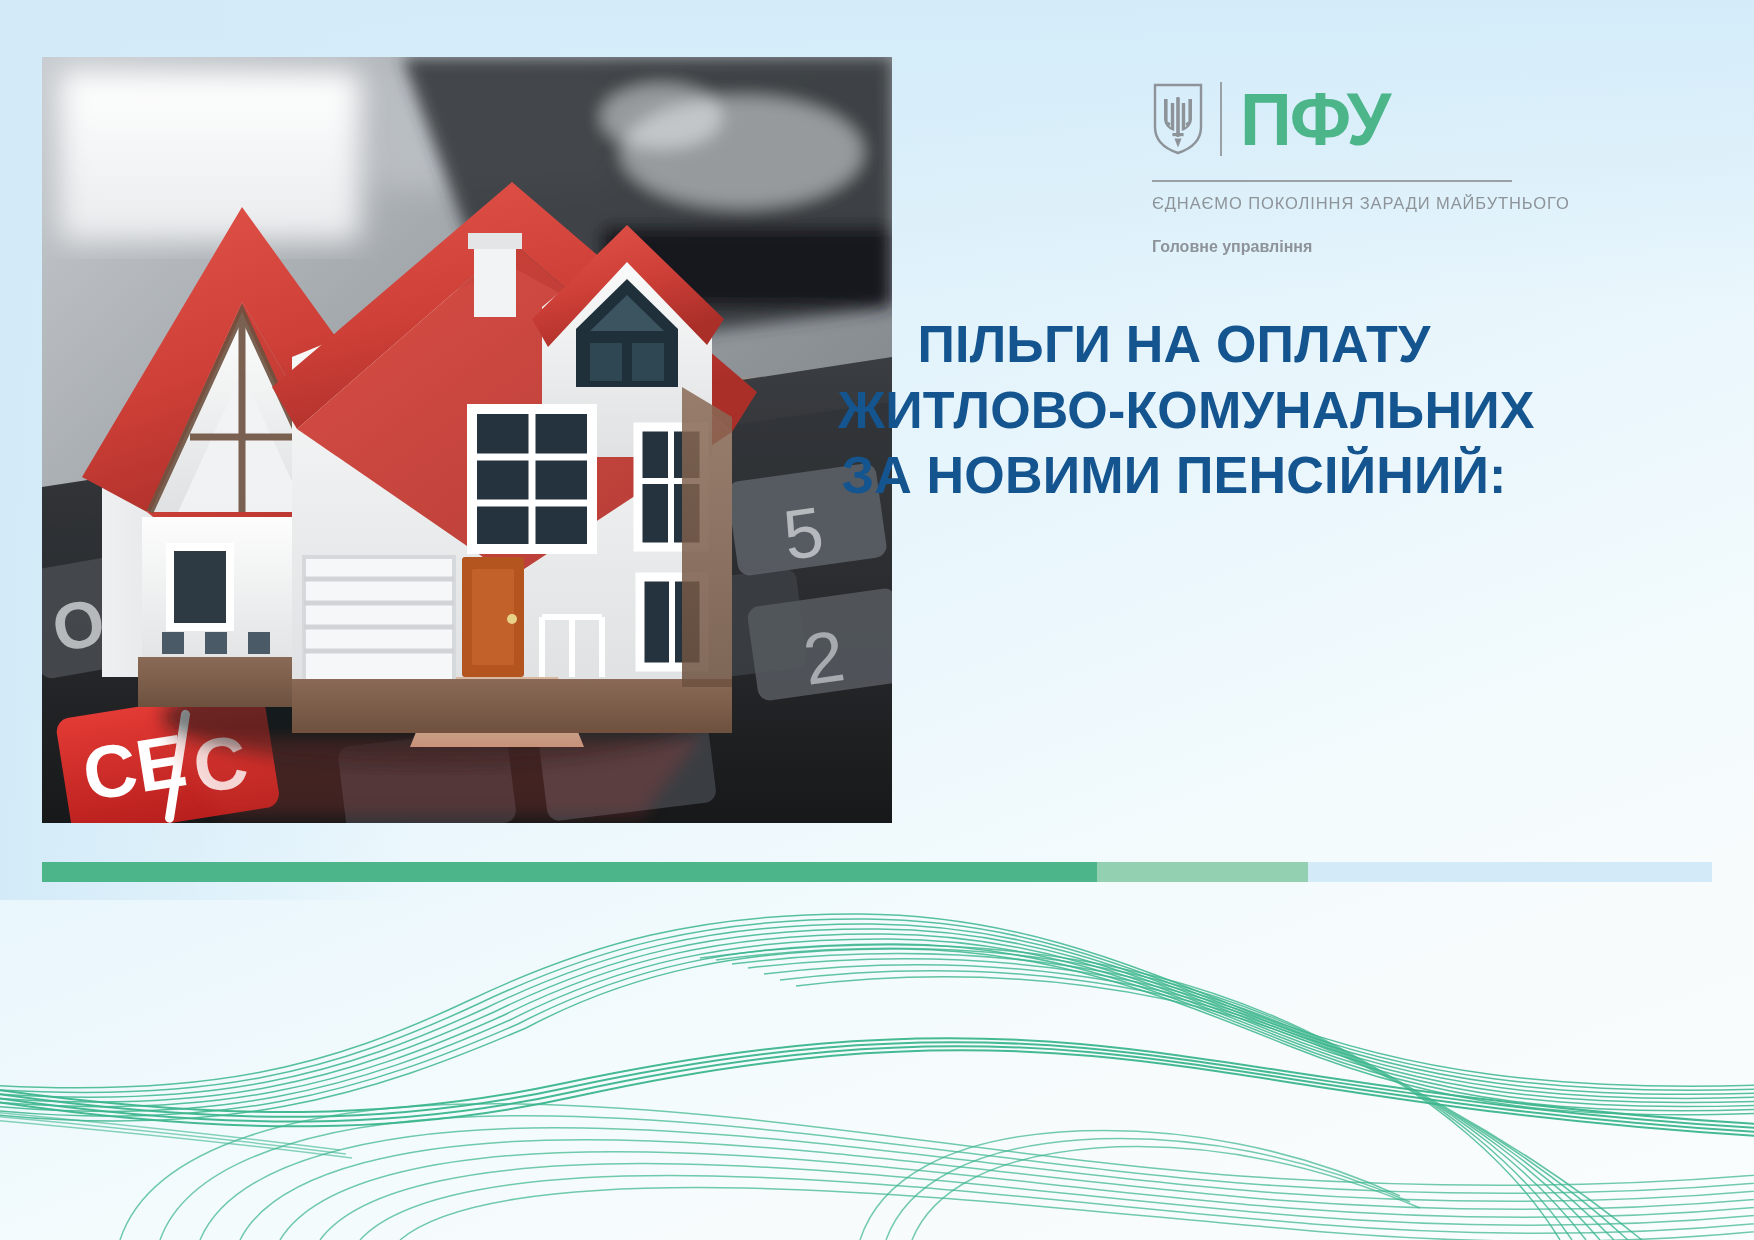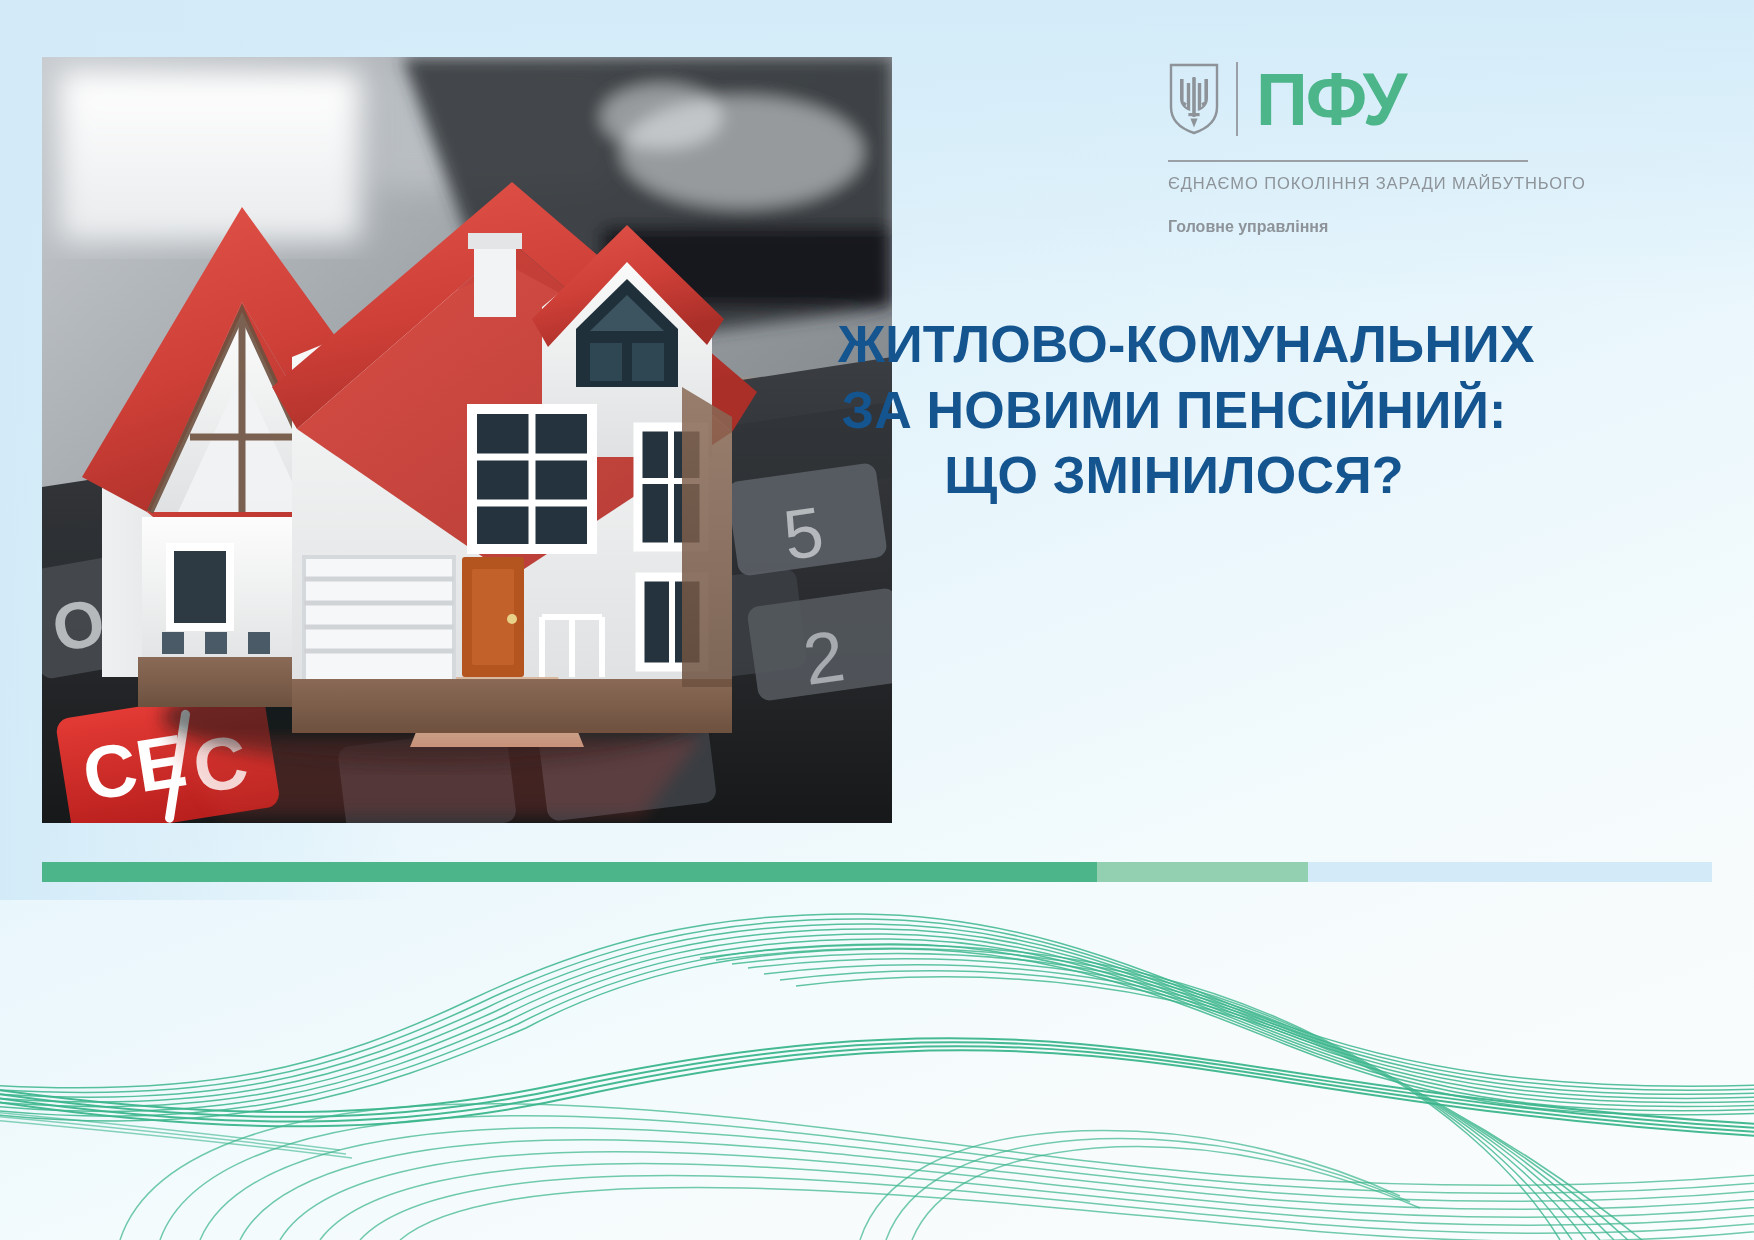--- a/index.html
+++ b/index.html
@@ -49,23 +49,22 @@
     height: 766px;
     overflow: hidden;
     background: #8d9196;
   }
   .photo-svg { display:block; width:100%; height:100%; }
 
   
   .brand {
     position: absolute;
     left: 1152px;
-    top: 56px;
+    top: 76px;
     width: 400px;
-    margin-left: 16px;
   }
   .brand-logo-row {
     display: flex;
     align-items: center;
     gap: 0px;
     height: 86px;
   }
   .trident-box {
     width: 52px; height: 72px;
     flex: 0 0 auto;
@@ -397,23 +396,23 @@
     <div class="brand-rule"></div>
 
     <div class="brand-slogan">ЄДНАЄМО ПОКОЛІННЯ ЗАРАДИ МАЙБУТНЬОГО</div>
 
     <div class="brand-dept">
       <div>Головне  управління</div>
     </div>
   </div>
 
   <h1 class="headline">
+    <span class="hl-line">ПІЛЬГИ НА ОПЛАТУ</span>
     <span class="hl-line">ЖИТЛОВО-КОМУНАЛЬНИХ</span>
     <span class="hl-line">ЗА НОВИМИ ПЕНСІЙНИЙ:</span>
-    <span class="hl-line">ЩО ЗМІНИЛОСЯ?</span>
   </h1>
 
   <div class="bar">
     <div class="bar-seg-1"></div>
     <div class="bar-seg-2"></div>
     <div class="bar-seg-3"></div>
   </div>
 
   <div class="waves">
     <svg viewBox="0 0 1754 352" preserveAspectRatio="none">

